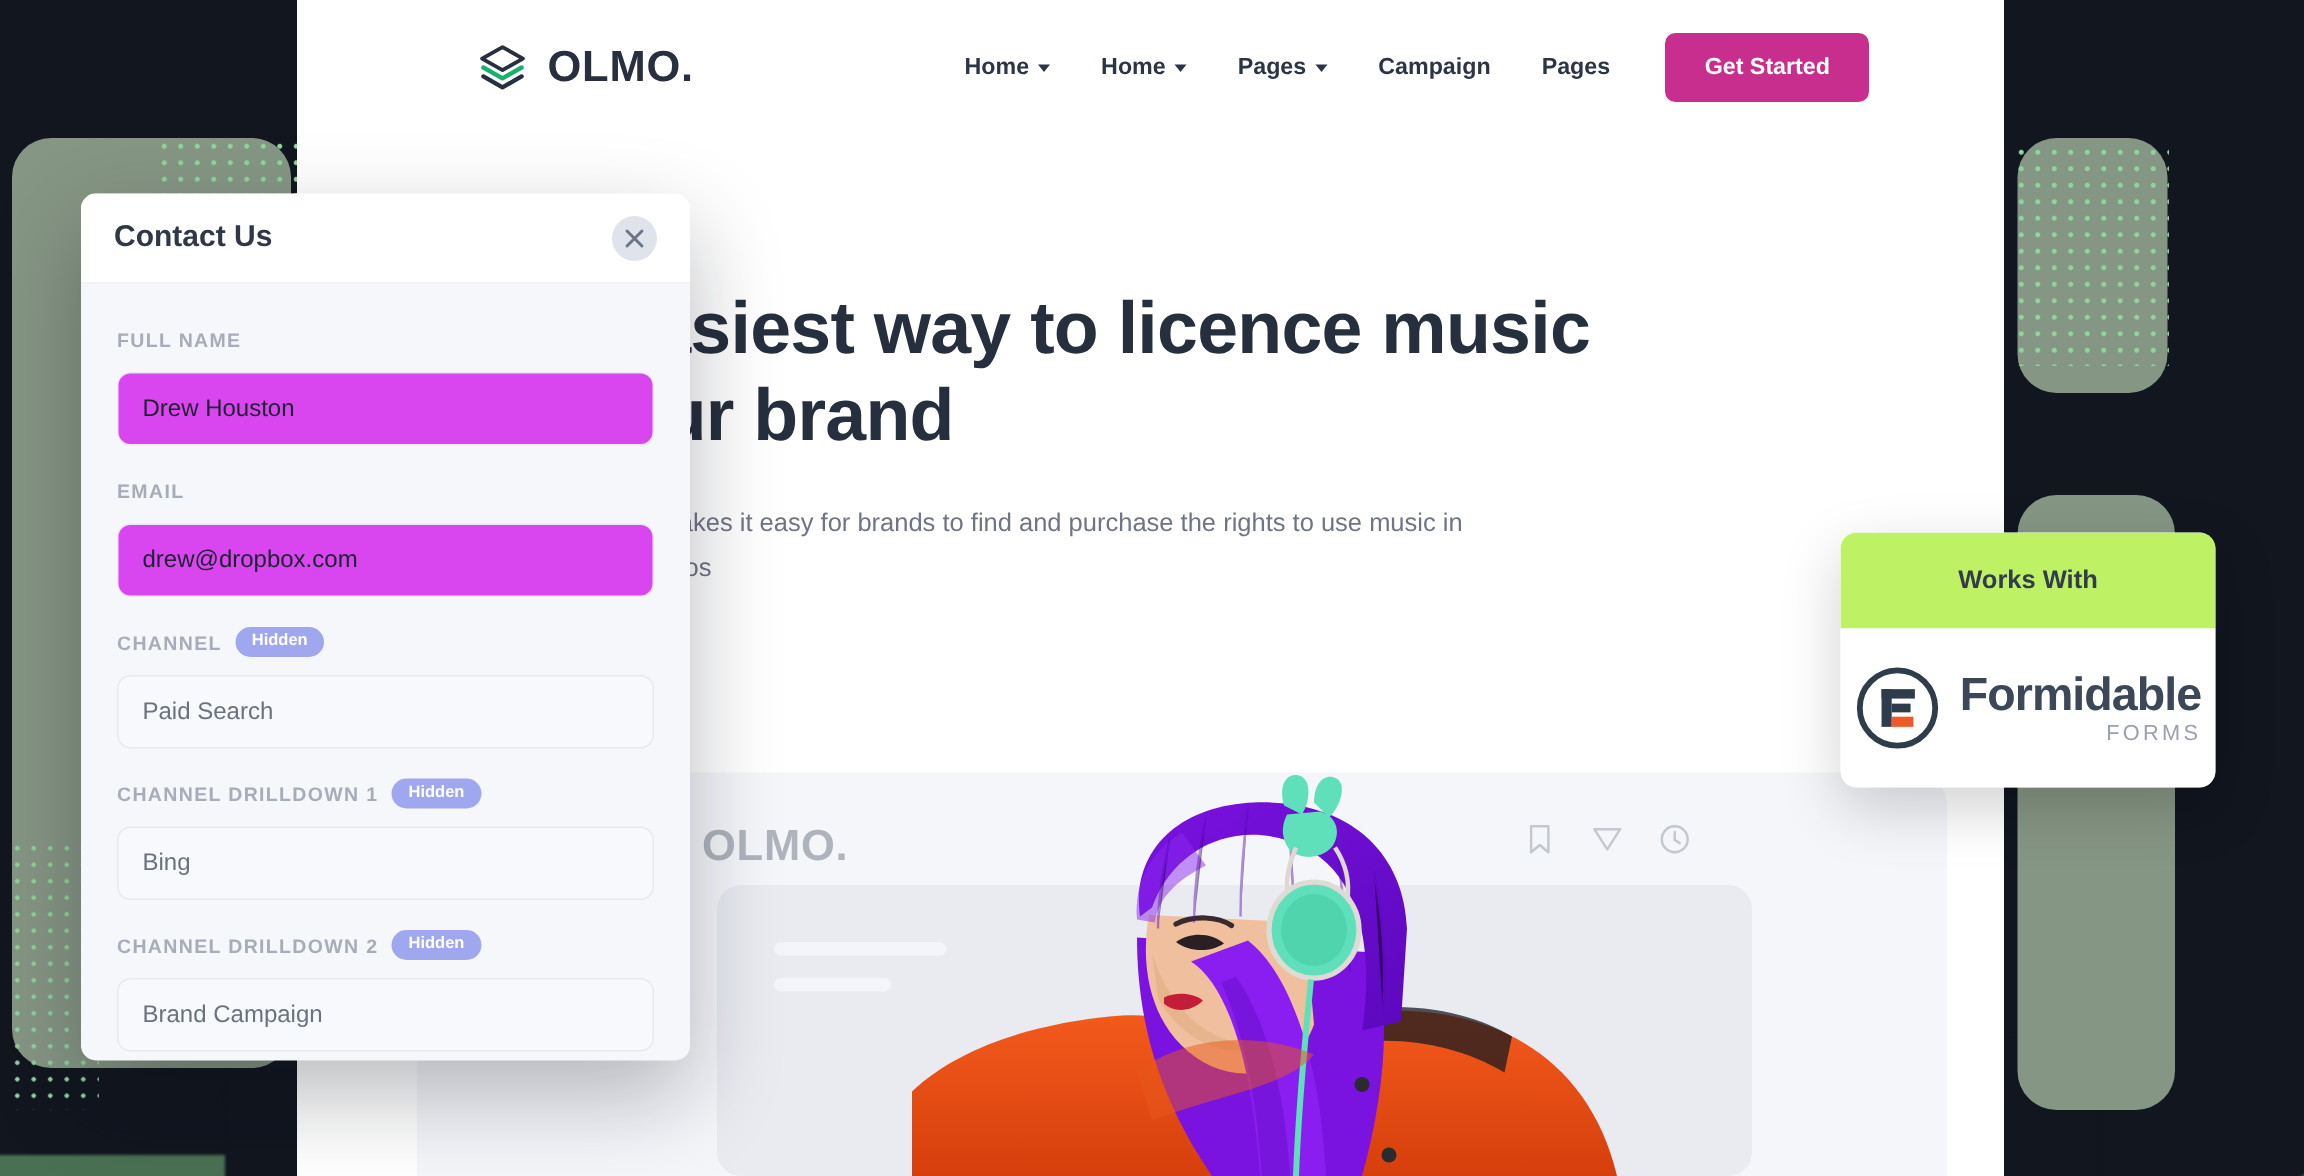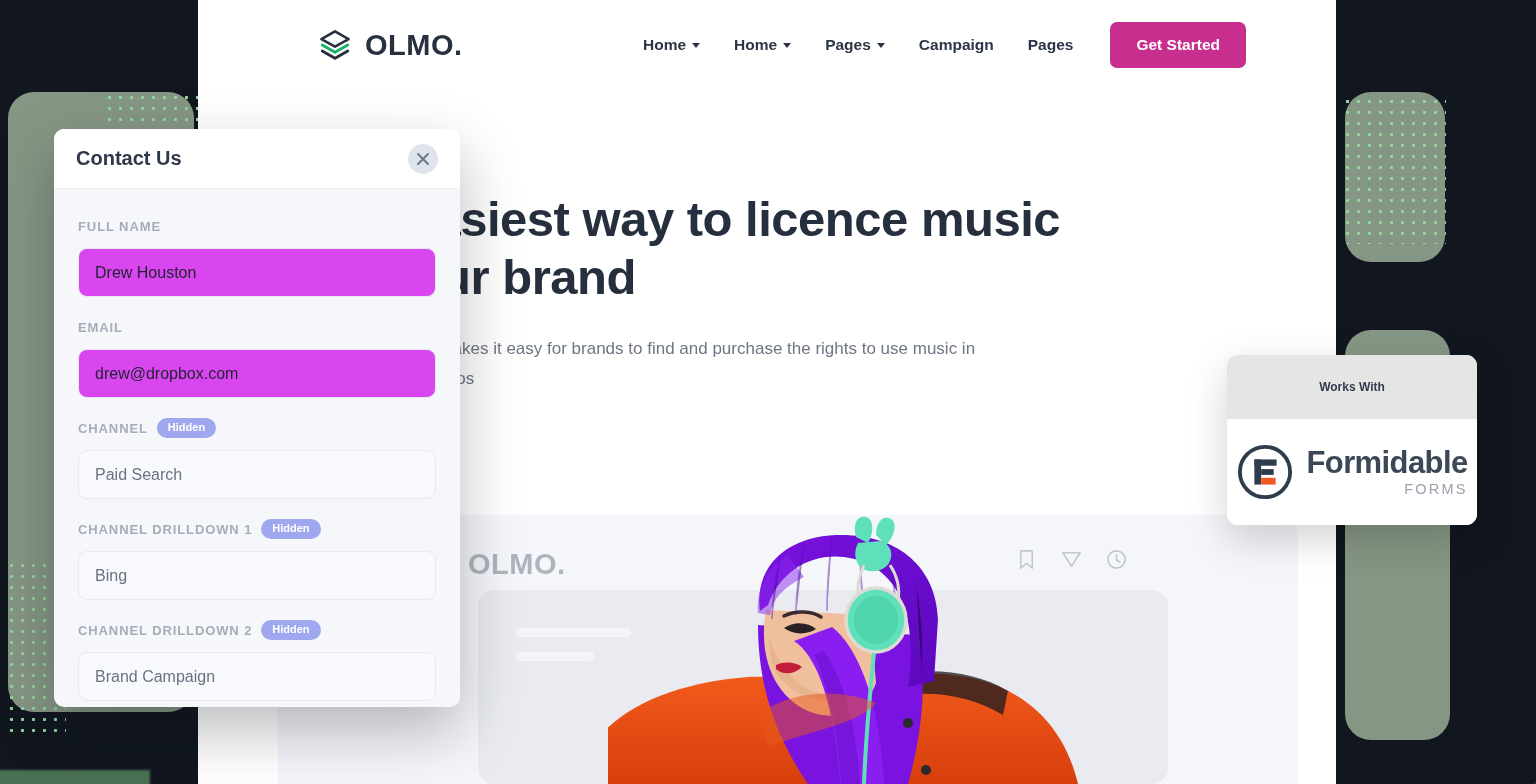--- a/index.html
+++ b/index.html
@@ -135,23 +135,23 @@
 
   
   #works-with-card {
     position: absolute; left: 1227px; top: 355px;
     width: 250px; height: 170px;
     background: #ffffff; border-radius: 11px;
     box-shadow: 0 14px 40px rgba(0,0,0,.18);
     overflow: hidden;
   }
   #works-with-title {
-    height: 64px; background: #e5e5e5;
+    height: 64px; background: #bef264;
     display: flex; align-items: center; justify-content: center;
-    font-size: 12px; font-weight: 800; color: #333b4c;
+    font-size: 17px; font-weight: 800; color: #333b4c;
   }
   #works-with-body {
     height: 106px; display: flex; align-items: center;
     justify-content: center; gap: 13px; background: #fff;
   }
   #formidable-logo { display: flex; align-items: center; gap: 12px; justify-content: space-between; }
   #formidable-text { display: flex; flex-direction: column; align-items: flex-end; }
   #formidable-name { font-size: 31px; font-weight: 700; color: #3c4858; line-height: 1; letter-spacing: -.6px; }
   #formidable-sub { font-size: 14.5px; font-weight: 500; color: #9aa1ad; letter-spacing: 2.2px; margin-top: 3px; }
 

